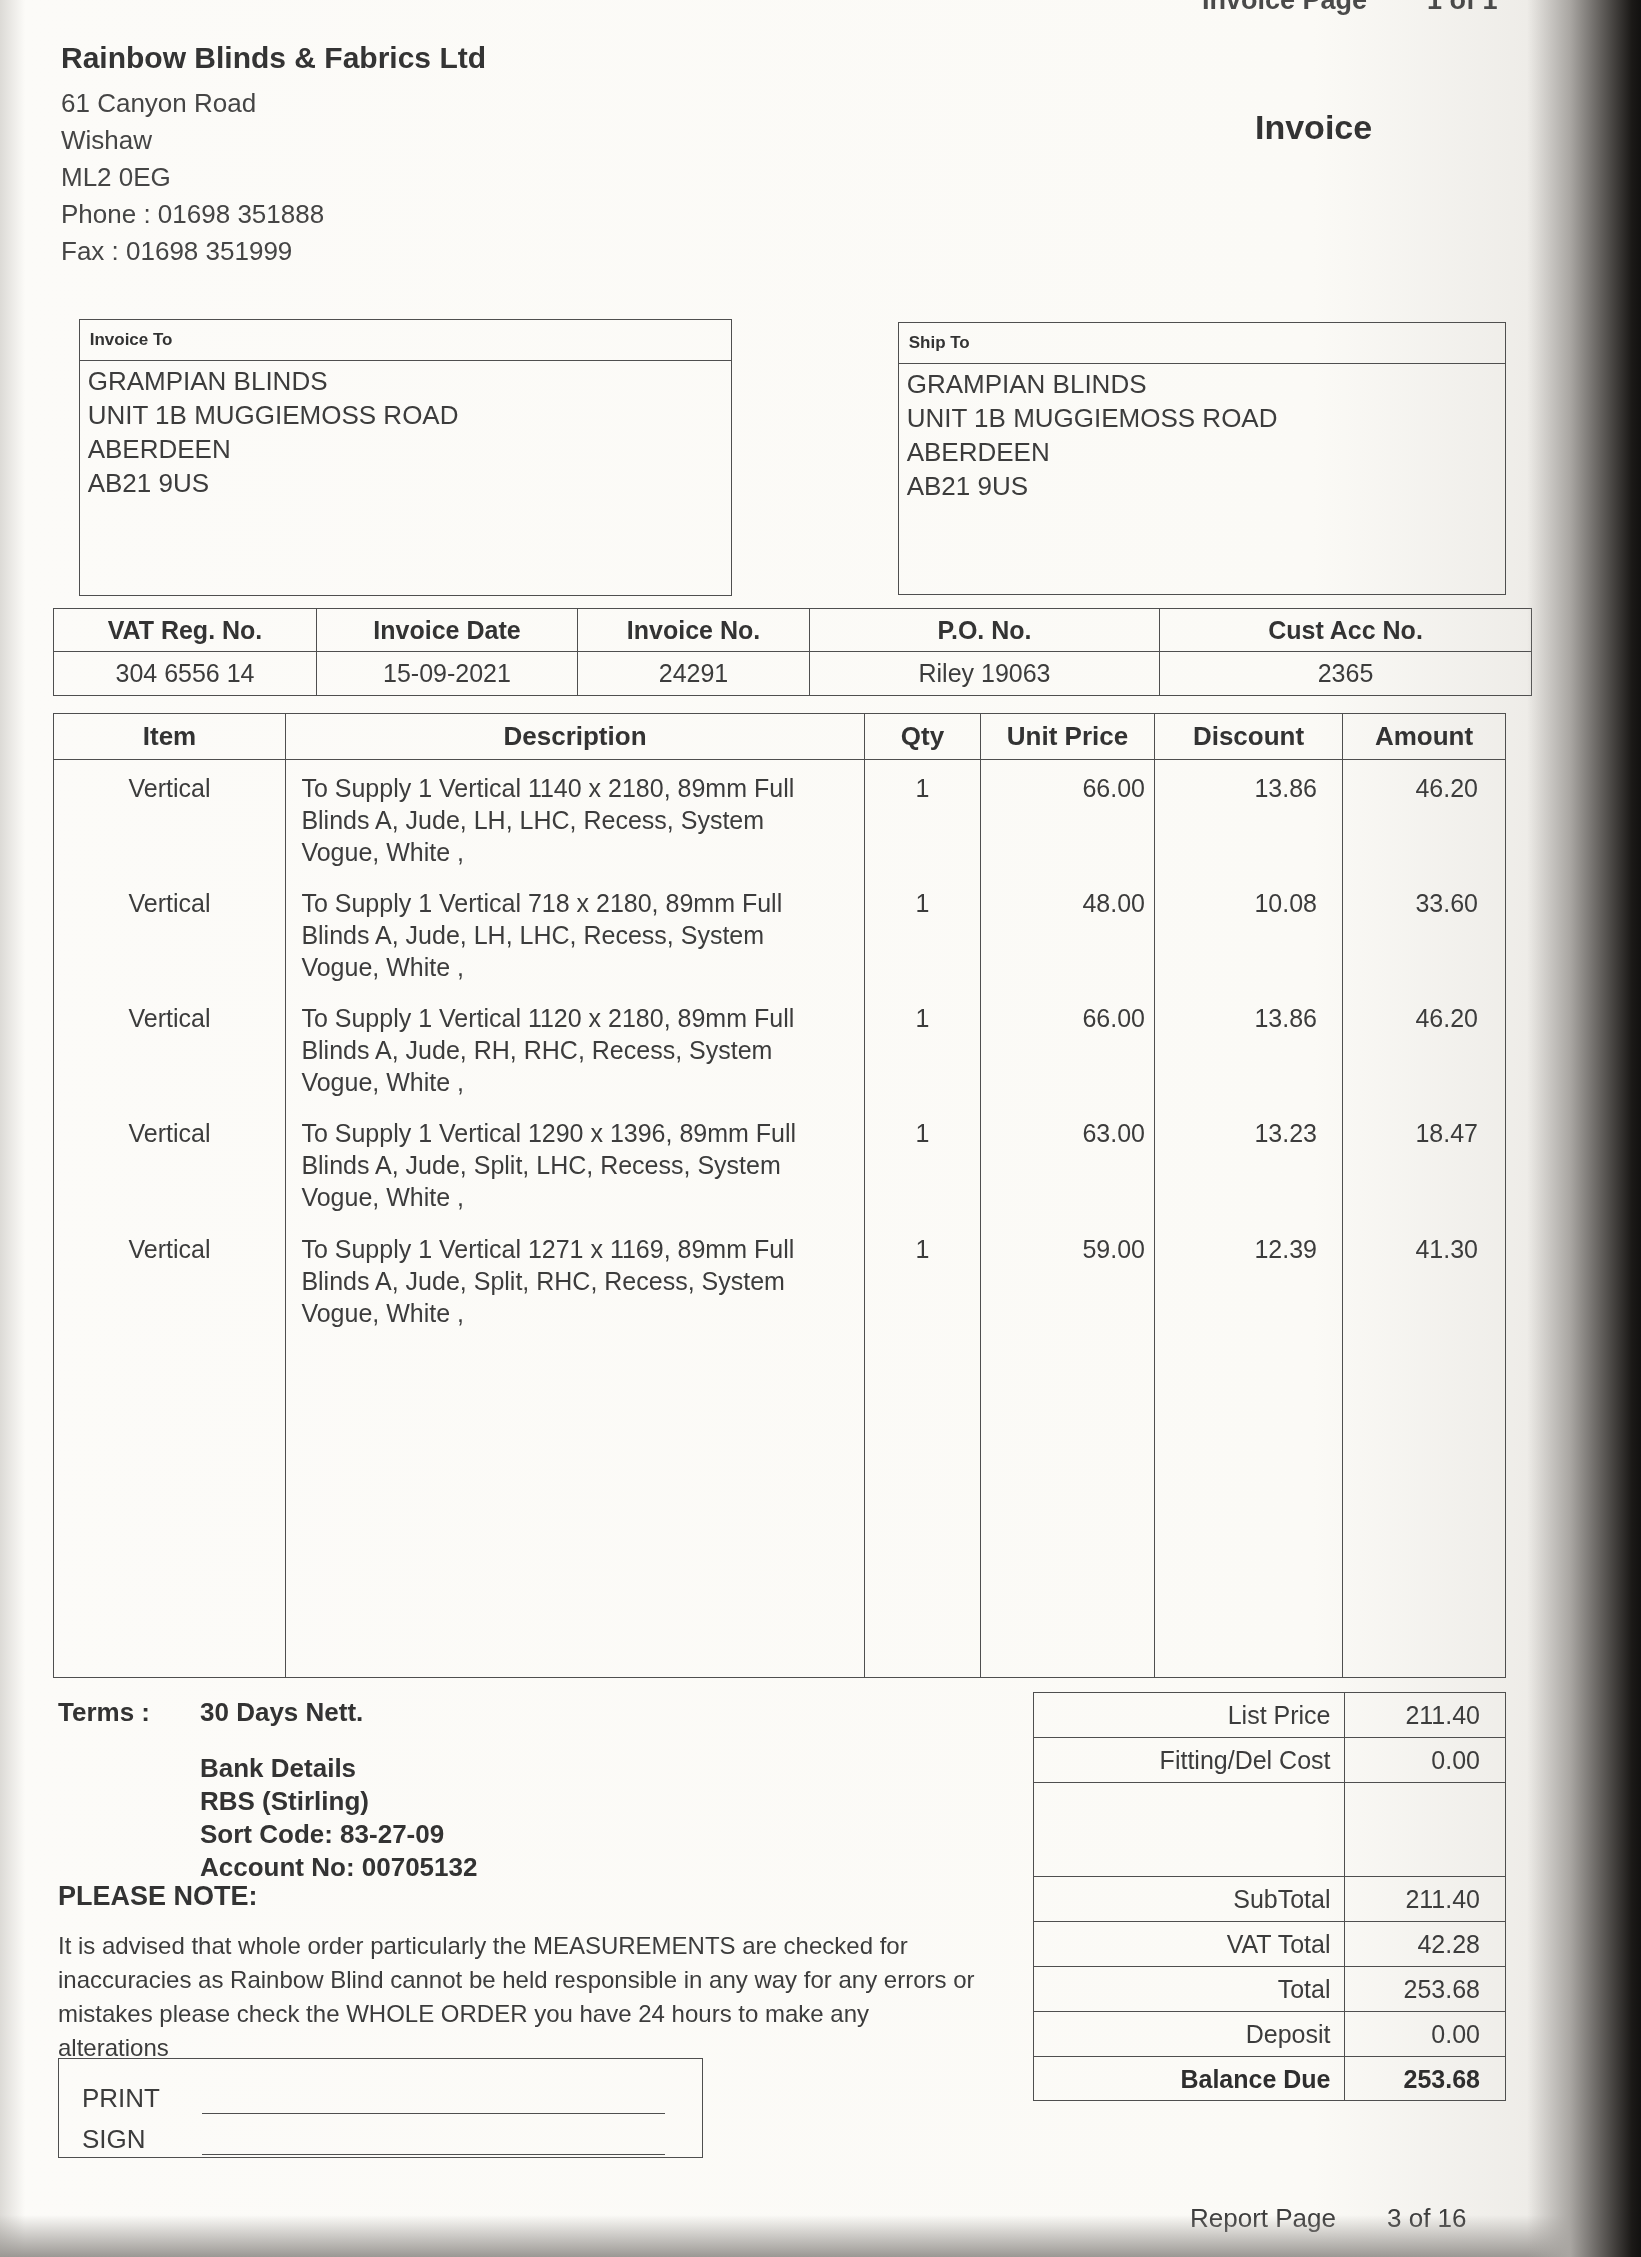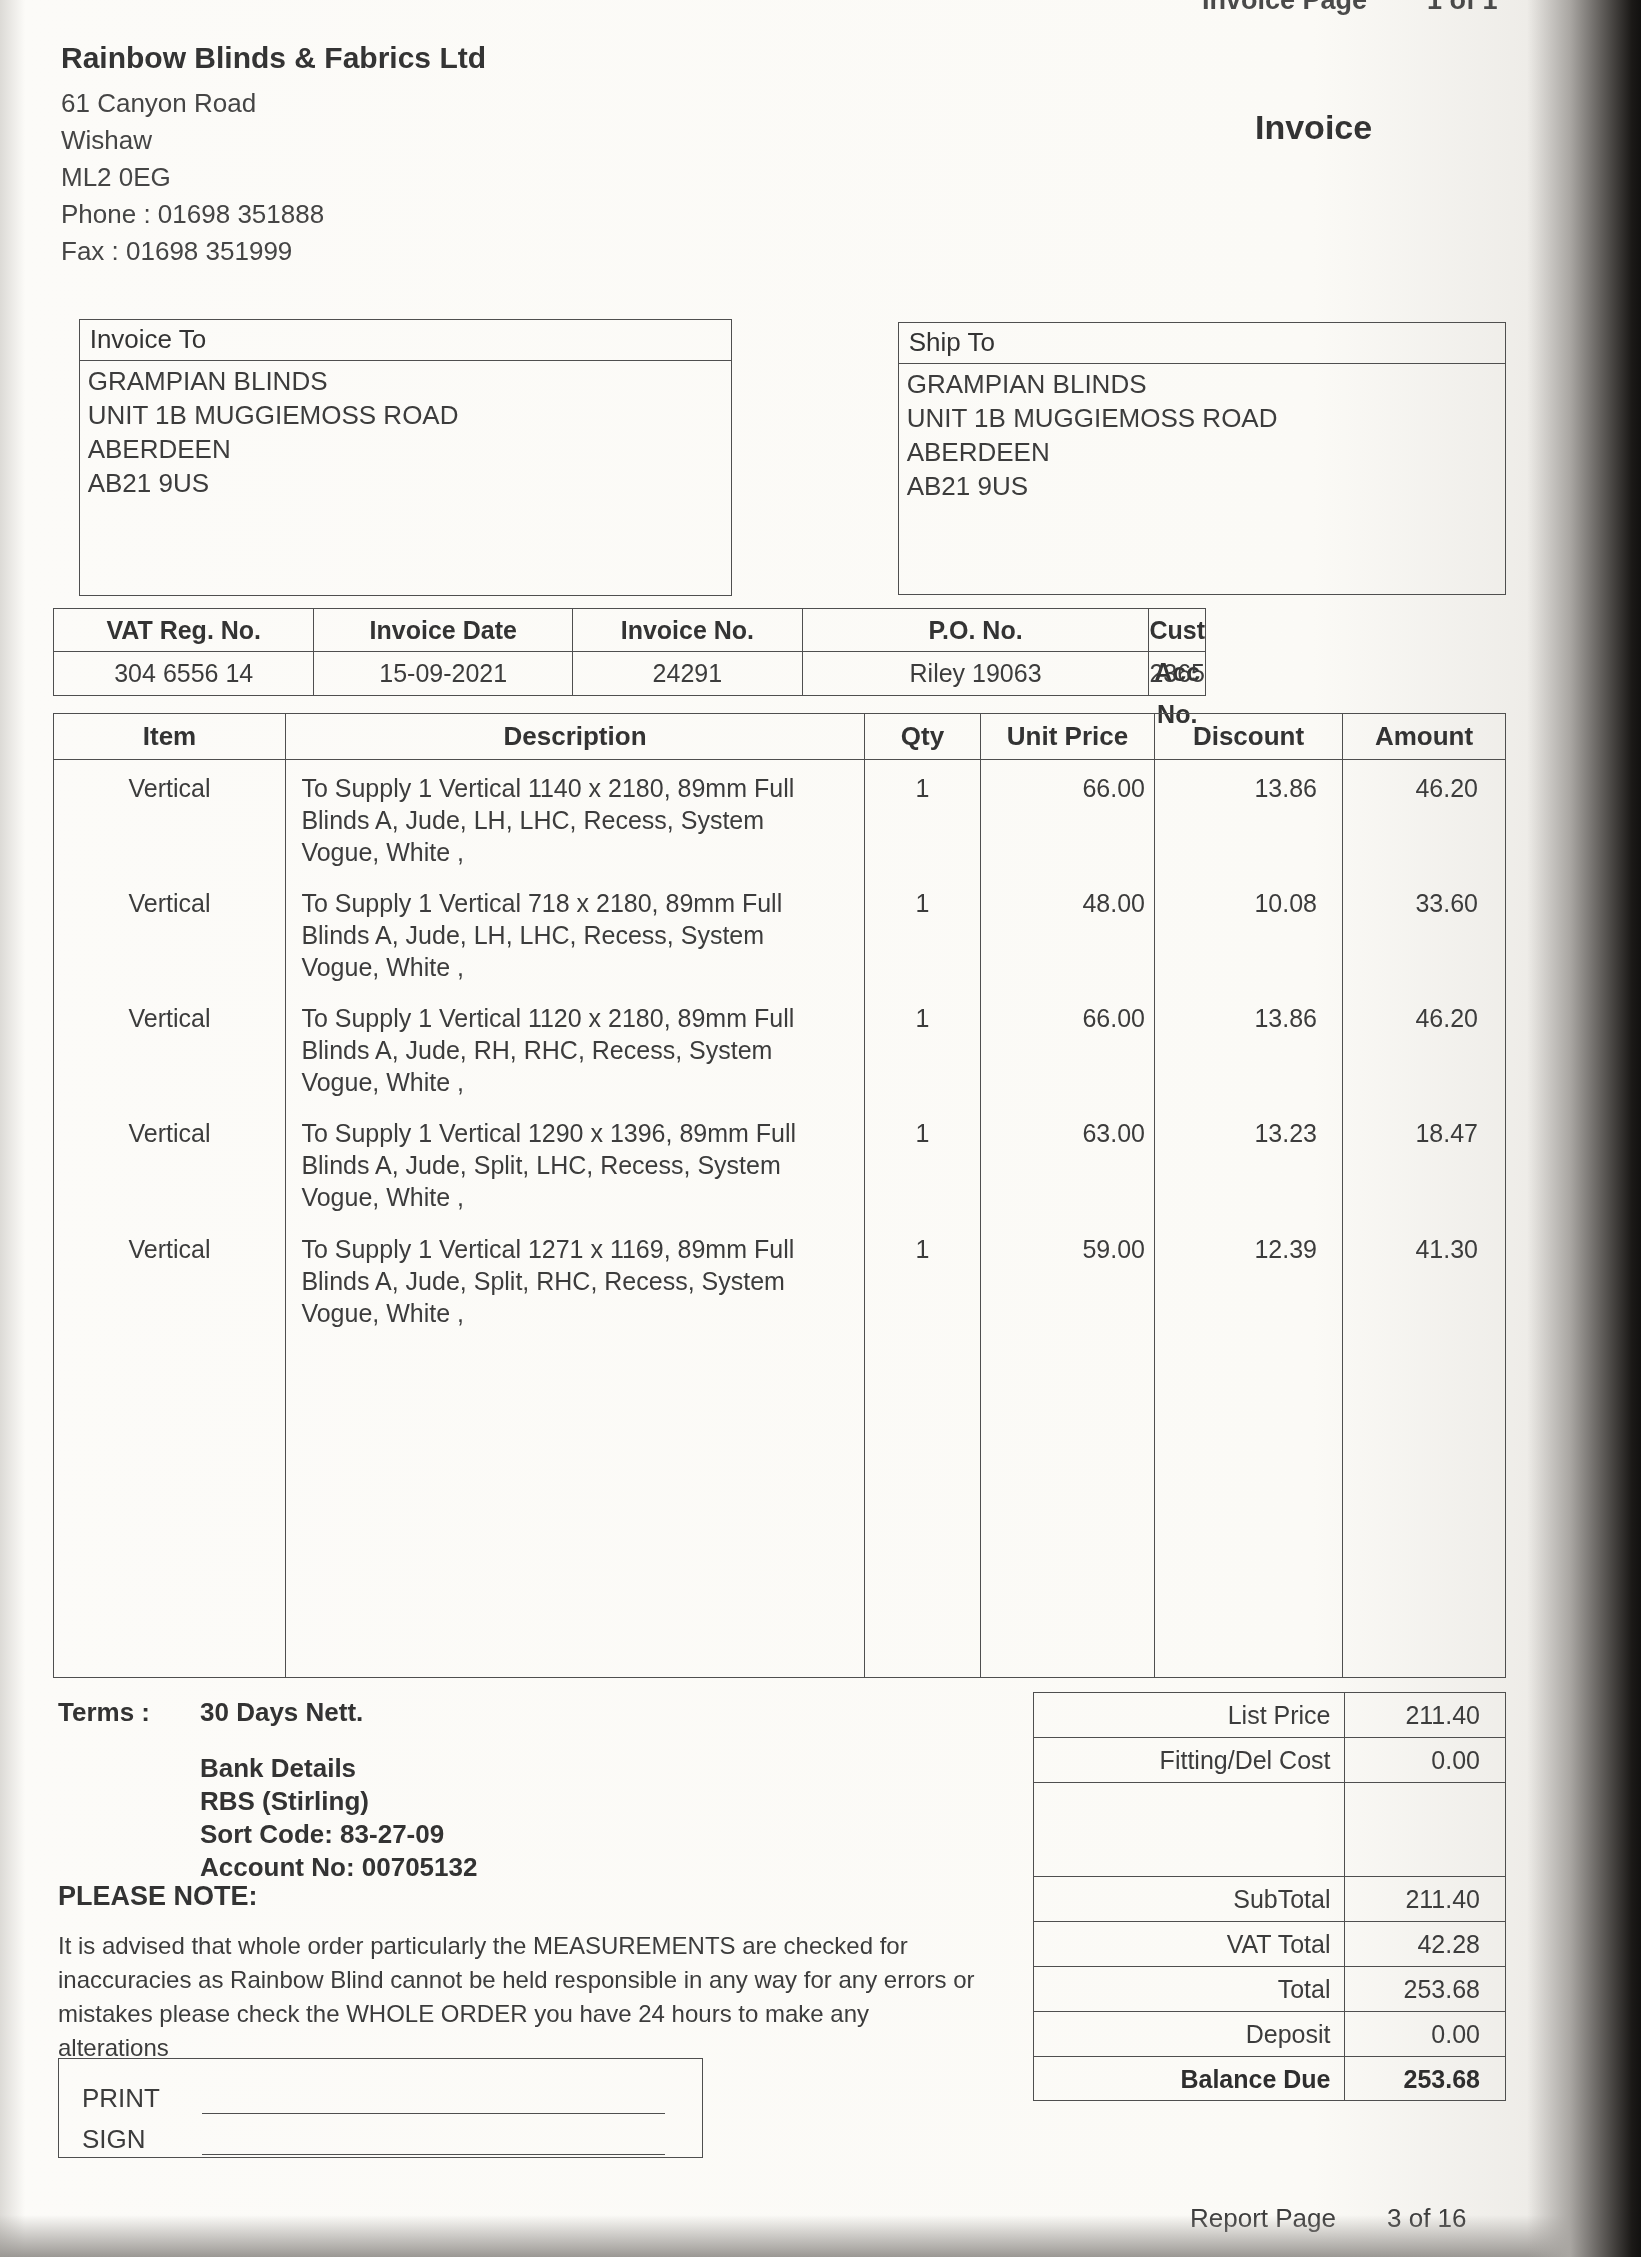--- a/index.html
+++ b/index.html
@@ -39,26 +39,26 @@
   
   .company { position:absolute; left:61px; top:41px; }
   .company-name { font-size:30px; font-weight:bold; color:#343434; margin-bottom:9.7px; }
   .company-line { font-size:26px; line-height:37px; color:#454545; }
   .invoice-title { position:absolute; left:1255px; top:108px; font-size:34px; font-weight:bold; color:#333; }
 
   
   .addr-box { position:absolute; border:1.9px solid #4f4f4f; }
   .addr-box.inv { left:79px; top:319px; width:653px; height:277px; }
   .addr-box.shp { left:898px; top:322px; width:608px; height:273px; }
-  .addr-head { height:41px; line-height:39px; padding-left:9.7px; font-size:26px; font-weight:normal; border-bottom:1.9px solid #4f4f4f; color:#333; }
+  .addr-head { height:41px; line-height:39px; padding-left:9.7px; font-size:17px; font-weight:bold; border-bottom:1.9px solid #4f4f4f; color:#333; }
   .addr-lines { padding:2.9px 7.7px; }
   .addr-line { font-size:26px; line-height:34px; color:#3c3c3c; }
 
   
-  .meta { position:absolute; left:53px; top:608px; width:1153px; border:1.9px solid #4f4f4f; }
+  .meta { position:absolute; left:53px; top:608px; width:1479px; border:1.9px solid #4f4f4f; }
   .meta-row { display:flex; }
   .meta-row.head { font-weight:bold; border-bottom:1.9px solid #4f4f4f; color:#333; }
   .meta-cell { text-align:center; font-size:25px; border-right:1.9px solid #4f4f4f; }
   .meta-cell:last-child { border-right:none; }
   .meta-row.head .meta-cell { line-height:42px; height:42px; }
   .meta-row.vals .meta-cell { line-height:43px; height:43px; }
   .mc1{width:263px;} .mc2{width:261px;} .mc3{width:232px;} .mc4{width:350px;} .mc5{flex:1;}
 
   
   .items {

